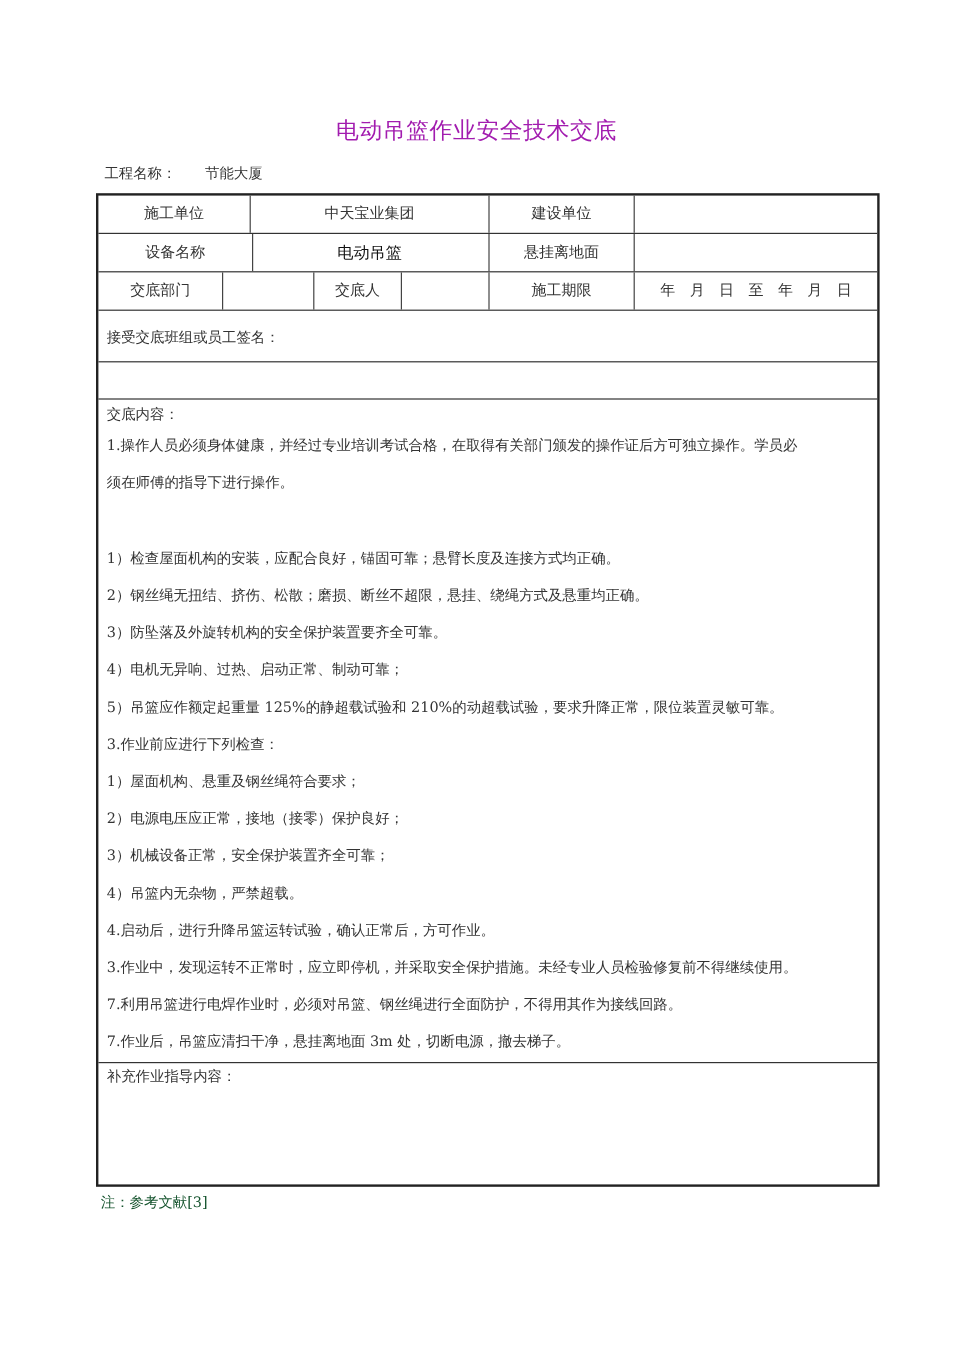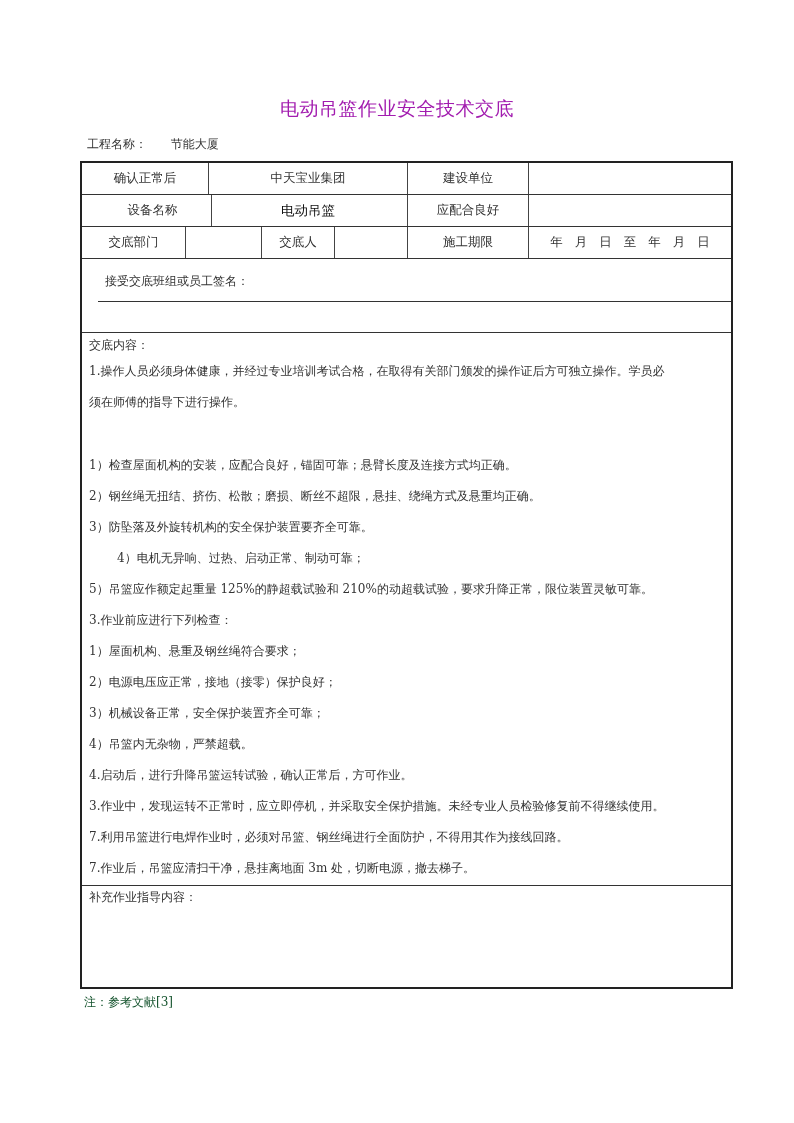--- a/index.html
+++ b/index.html
@@ -97,66 +97,66 @@
 <div class="title">电动吊篮作业安全技术交底</div>
 
 <div class="project-line">
   <span class="label">工程名称：</span>
   <span>节能大厦</span>
 </div>
 
 <div class="sheet">
 
   <div class="row" style="top:0; height:32px;">
-    <div class="cell" style="left:0; width:127px;">确认正常后</div>
+    <div class="cell" style="left:0; width:127px;">施工单位</div>
     <div class="cell" style="left:127px; width:199px;">中天宝业集团</div>
     <div class="cell" style="left:326px; width:121px;">建设单位</div>
     <div class="cell last" style="left:447px; right:0;"></div>
   </div>
 
   <div class="row" style="top:32px; height:32px;">
-    <div class="cell" style="left:12px; width:118px;">设备名称</div>
+    <div class="cell" style="left:0; width:129px;">设备名称</div>
     <div class="cell bold-val" style="left:127px; width:199px;">电动吊篮</div>
-    <div class="cell" style="left:326px; width:121px;">应配合良好</div>
+    <div class="cell" style="left:326px; width:121px;">悬挂离地面</div>
     <div class="cell last" style="left:447px; right:0;"></div>
   </div>
 
   <div class="row" style="top:64px; height:32px;">
     <div class="cell" style="left:0; width:104px;">交底部门</div>
     <div class="cell" style="left:106px; width:74px;"></div>
     <div class="cell" style="left:180px; width:73px;">交底人</div>
     <div class="cell" style="left:253px; width:73px;"></div>
     <div class="cell" style="left:326px; width:121px;">施工期限</div>
     <div class="cell last period" style="left:447px; right:0;">
       <span>年</span>
       <span>月</span>
       <span>日</span>
       <span>至</span>
       <span>年</span>
       <span>月</span>
       <span>日</span>
     </div>
   </div>
 
-  <div class="row" style="top:96px; height:43px;margin-left:16px;">
+  <div class="row" style="top:96px; height:43px;">
     <div class="left-text" style="top:14px;">接受交底班组或员工签名：</div>
   </div>
 
   <div class="row" style="top:139px; height:31px;">
     <span></span>
   </div>
 
   <div class="row" style="top:170px; height:553px;">
     <div class="left-text" style="top:4px;">交底内容：</div>
     <div class="content-line" style="top:30px;">1.操作人员必须身体健康，并经过专业培训考试合格，在取得有关部门颁发的操作证后方可独立操作。学员必</div>
     <div class="content-line" style="top:61px;">须在师傅的指导下进行操作。</div>
     <div class="content-line" style="top:124px;">1）检查屋面机构的安装，应配合良好，锚固可靠；悬臂长度及连接方式均正确。</div>
     <div class="content-line" style="top:155px;">2）钢丝绳无扭结、挤伤、松散；磨损、断丝不超限，悬挂、绕绳方式及悬重均正确。</div>
     <div class="content-line" style="top:186px;">3）防坠落及外旋转机构的安全保护装置要齐全可靠。</div>
-    <div class="content-line" style="top:217px;margin-left:28px;">4）电机无异响、过热、启动正常、制动可靠；</div>
+    <div class="content-line" style="top:217px;">4）电机无异响、过热、启动正常、制动可靠；</div>
     <div class="content-line" style="top:248px;">5）吊篮应作额定起重量 125%的静超载试验和 210%的动超载试验，要求升降正常，限位装置灵敏可靠。</div>
     <div class="content-line" style="top:279px;">3.作业前应进行下列检查：</div>
     <div class="content-line" style="top:310px;">1）屋面机构、悬重及钢丝绳符合要求；</div>
     <div class="content-line" style="top:341px;">2）电源电压应正常，接地（接零）保护良好；</div>
     <div class="content-line" style="top:372px;">3）机械设备正常，安全保护装置齐全可靠；</div>
     <div class="content-line" style="top:403px;">4）吊篮内无杂物，严禁超载。</div>
     <div class="content-line" style="top:434px;">4.启动后，进行升降吊篮运转试验，确认正常后，方可作业。</div>
     <div class="content-line" style="top:465px;">3.作业中，发现运转不正常时，应立即停机，并采取安全保护措施。未经专业人员检验修复前不得继续使用。</div>
     <div class="content-line" style="top:496px;">7.利用吊篮进行电焊作业时，必须对吊篮、钢丝绳进行全面防护，不得用其作为接线回路。</div>
     <div class="content-line" style="top:527px;">7.作业后，吊篮应清扫干净，悬挂离地面 3m 处，切断电源，撤去梯子。</div>

